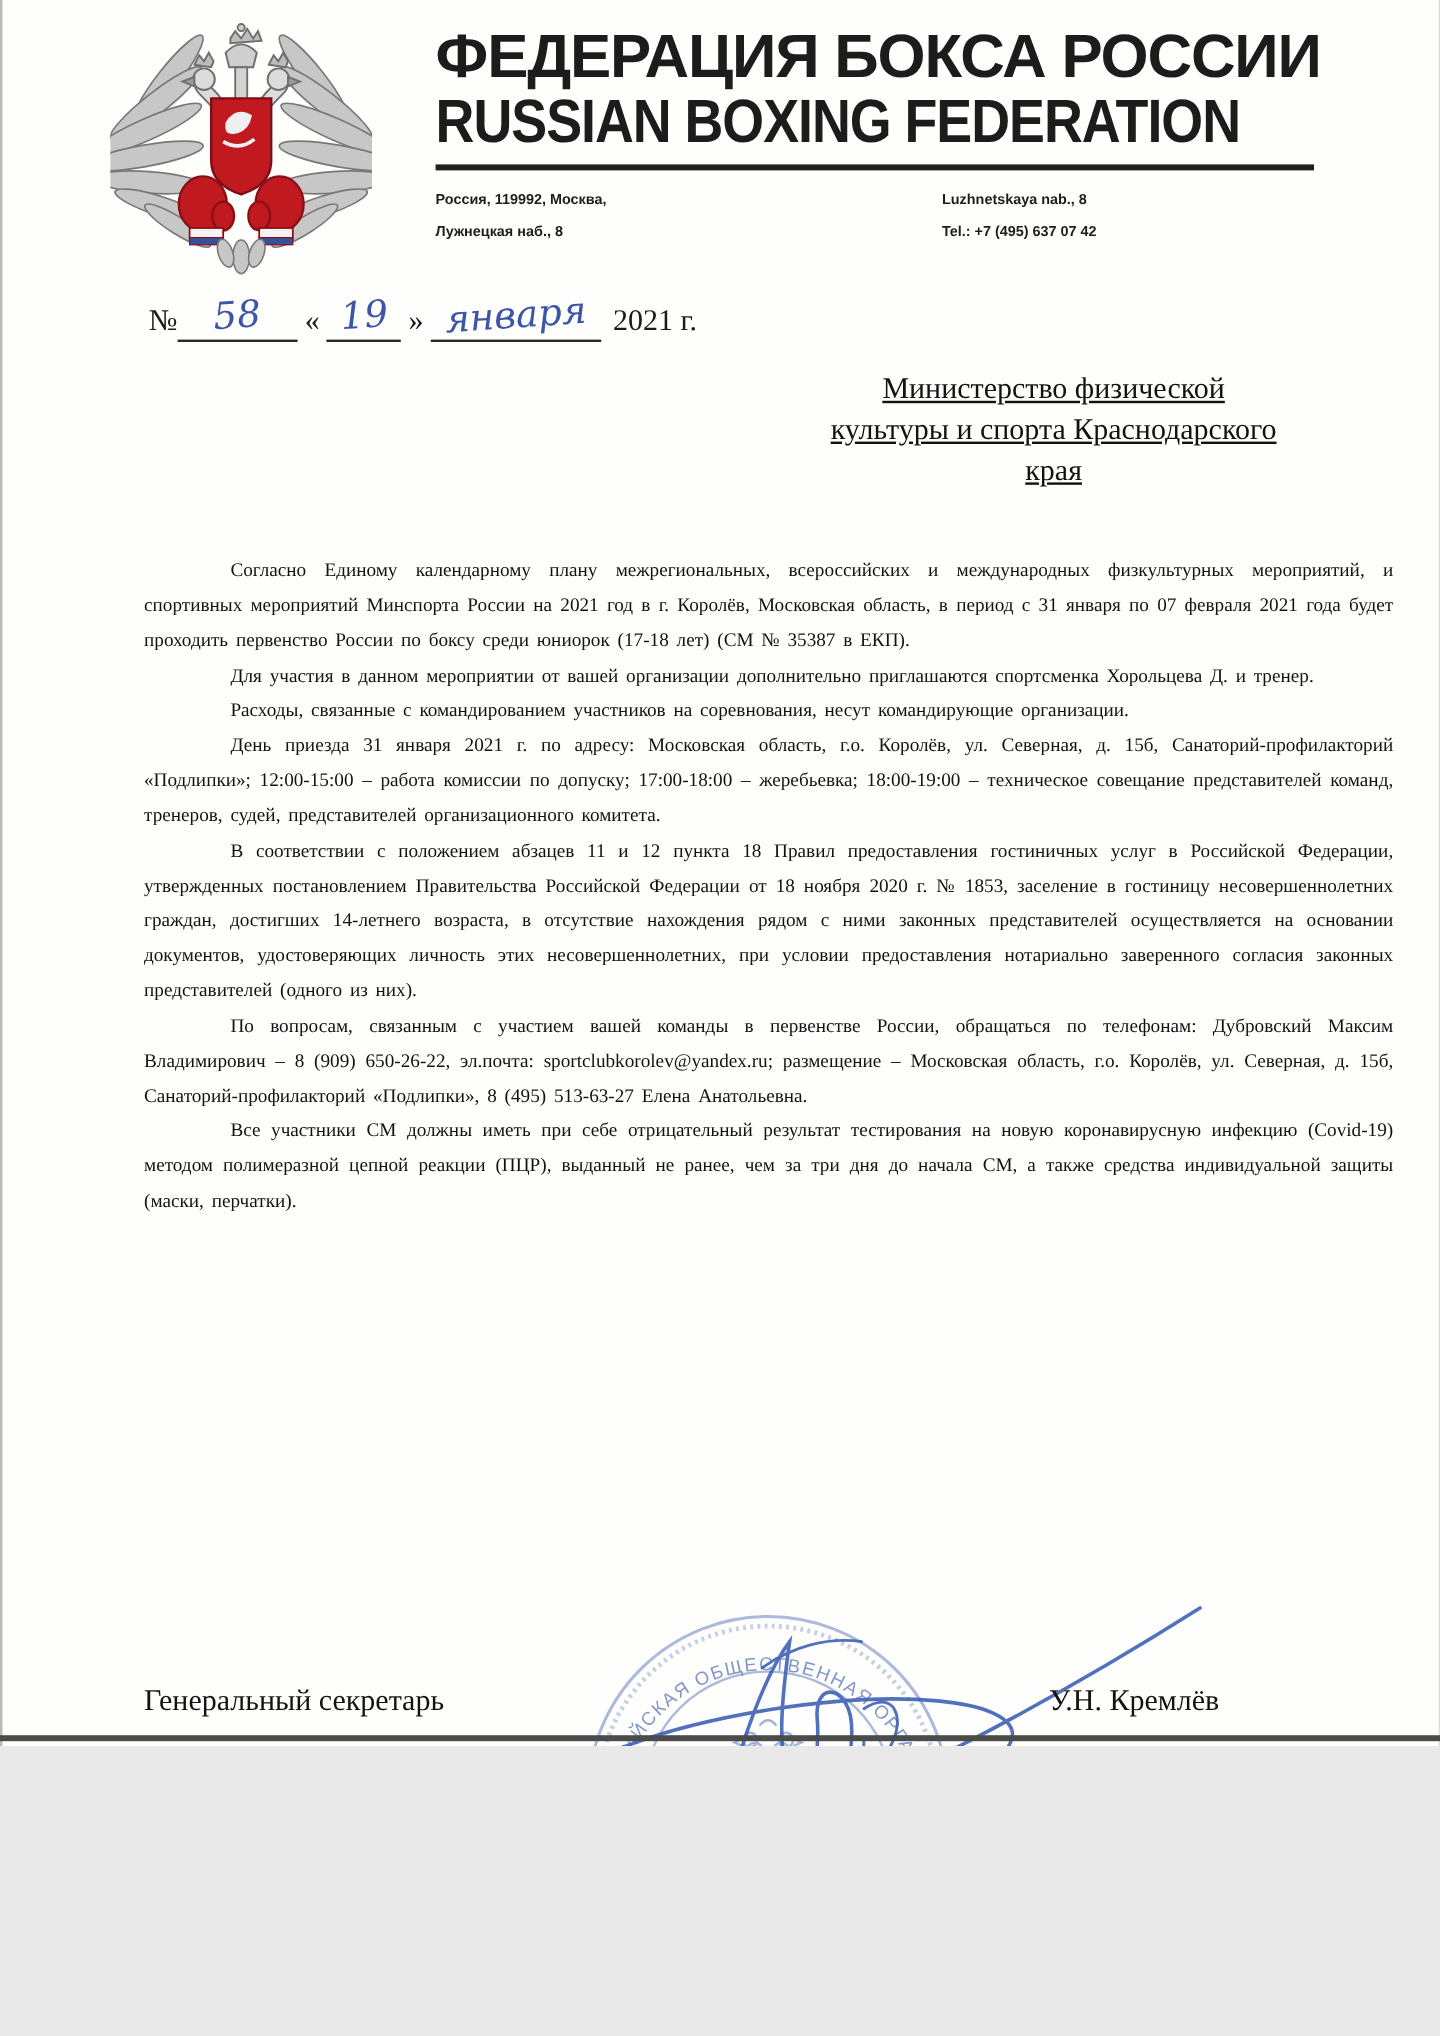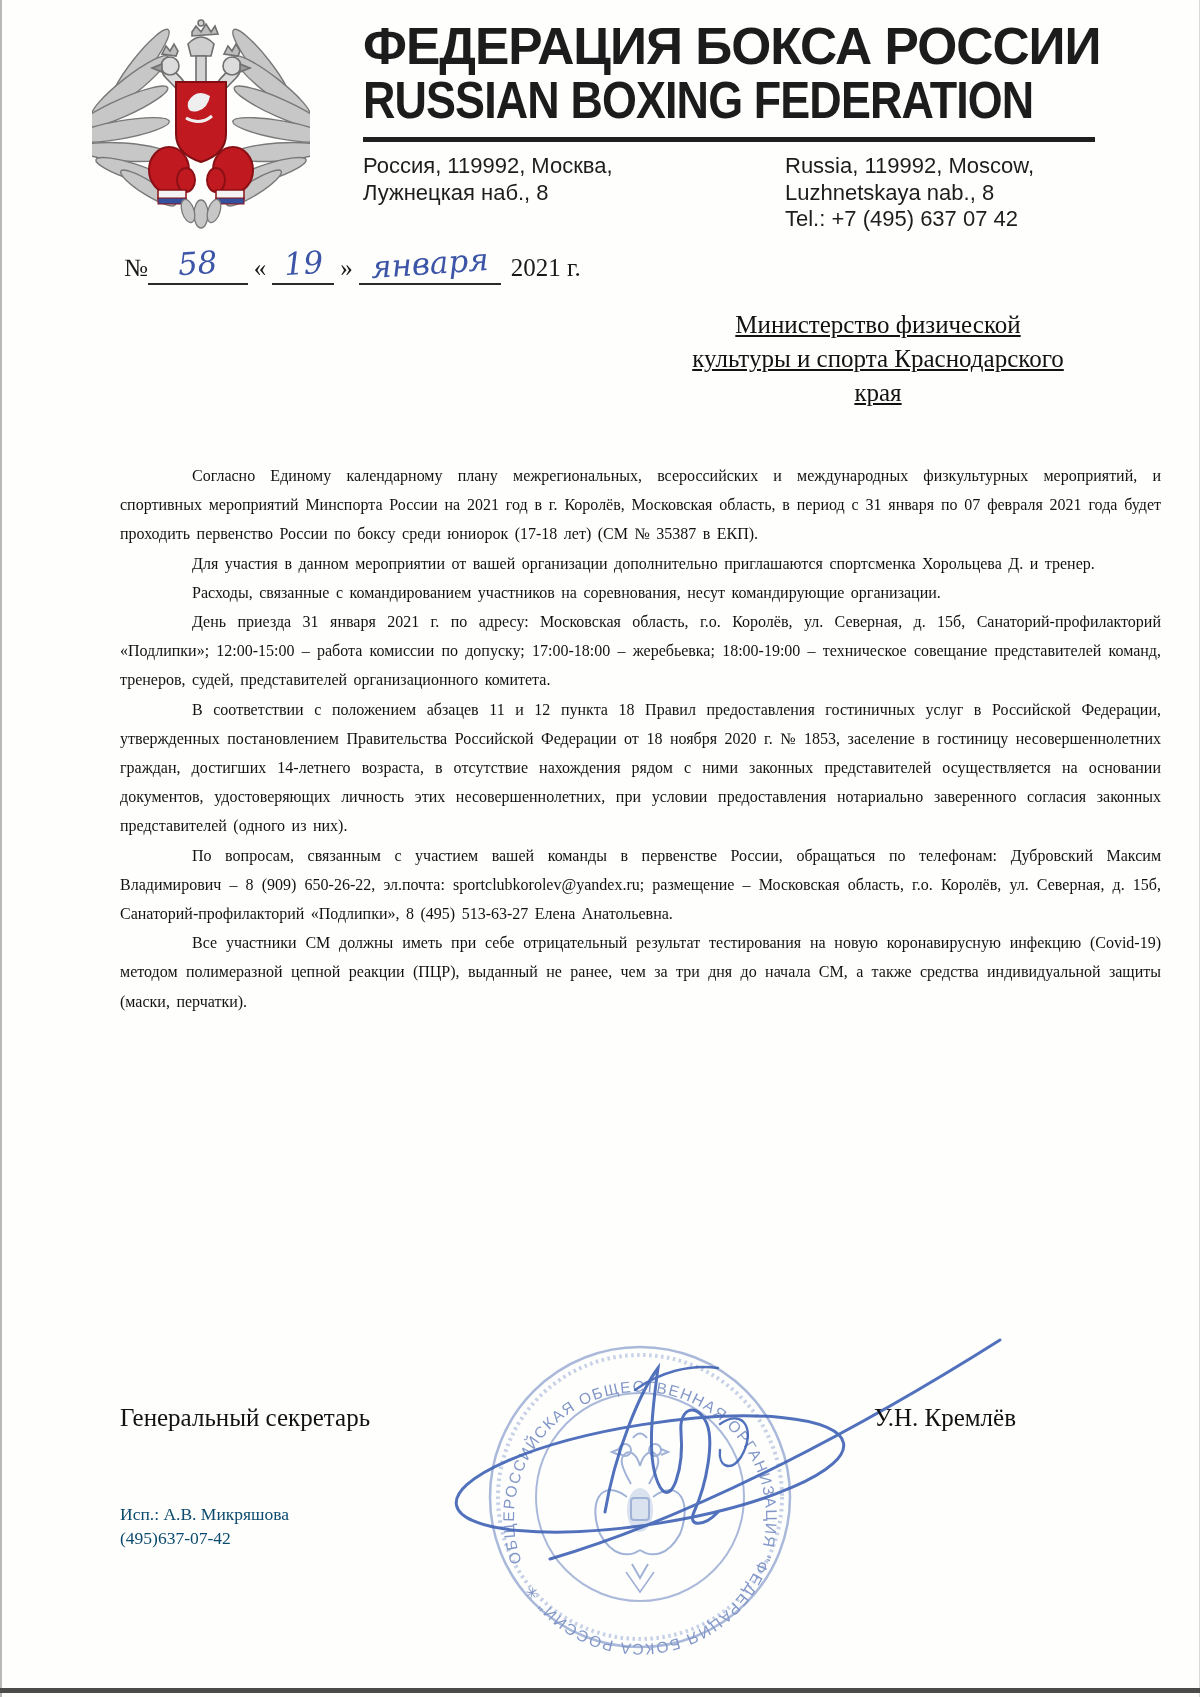--- a/index.html
+++ b/index.html
@@ -1,38 +1,38 @@
 <!DOCTYPE html>
 <html><head>
 <meta charset="utf-8">
 <style>
   html,body{margin:0;padding:0;background:#e9e9e9;}
   .page{
-    position:relative;width:1200px;height:1697px;margin:0 auto;
+    position:relative;width:1200px;height:1455px;margin:0 auto;
     background:#fefefd;overflow:hidden;
     font-family:"Liberation Serif", serif;color:#161616;
   }
   
   .scan-edge-bottom{position:absolute;left:0;bottom:4px;width:100%;height:5px;background:#4b4b49;}
   .scan-edge-left{position:absolute;left:0;top:0;width:2px;height:100%;background:#b9b9b6;}
   .scan-edge-right{position:absolute;right:0;top:0;width:1px;height:100%;background:#d8d8d5;}
 
   
   .logo{position:absolute;left:92px;top:14px;width:218px;height:218px;}
   .head-block{position:absolute;left:363px;top:20px;width:732px;}
   .title-ru,.title-en{
     font-family:"Liberation Sans", sans-serif;font-weight:bold;color:#1c1c1c;
     font-size:51px;line-height:54px;white-space:nowrap;transform-origin:left center;
     letter-spacing:-1px;
   }
   .title-ru{transform:scaleX(1.01);}
   .title-en{transform:scaleX(0.88);}
   .head-rule{margin-top:9px;height:5px;background:#202020;width:732px;}
   .addr-row{display:flex;margin-top:11px;}
-  .addr-col{font-family:"Liberation Sans", sans-serif;font-weight:normal;font-size:22px;
+  .addr-col{font-family:"Liberation Sans", sans-serif;font-weight:bold;font-size:12px;
     line-height:26.5px;color:#1d1d1d;}
   .addr-col.ru{width:422px;}
   .addr-col.en{width:310px;}
 
   
   .ref-line{position:absolute;left:124px;top:247px;font-size:25px;color:#1a1a1a;white-space:nowrap;}
   .ref-line .lbl{display:inline-block;}
   .blank{display:inline-block;border-bottom:2px solid #2a2a2a;text-align:center;vertical-align:baseline;}
   .blank.num{width:100px;}
   .blank.day{width:62px;}
@@ -140,21 +140,20 @@
   <div class="head-block">
     <div class="title-ru">ФЕДЕРАЦИЯ БОКСА РОССИИ</div>
     <div class="title-en">RUSSIAN BOXING FEDERATION</div>
     <div class="head-rule"></div>
     <div class="addr-row">
       <div class="addr-col ru">
         <div>Россия, 119992, Москва,</div>
         <div>Лужнецкая наб., 8</div>
       </div>
       <div class="addr-col en">
-        <div>Russia, 119992, Moscow,</div>
         <div>Luzhnetskaya nab., 8</div>
         <div>Tel.: +7 (495) 637 07 42</div>
       </div>
     </div>
   </div>
 
   <div class="ref-line">
     <span class="lbl">№</span><span class="blank num"><span class="hand">58</span></span><span class="ref-quote">«</span><span class="blank day"><span class="hand">19</span></span><span class="ref-quote">»</span><span class="blank month"><span class="hand">января</span></span><span class="ref-year">2021 г.</span>
   </div>
 

